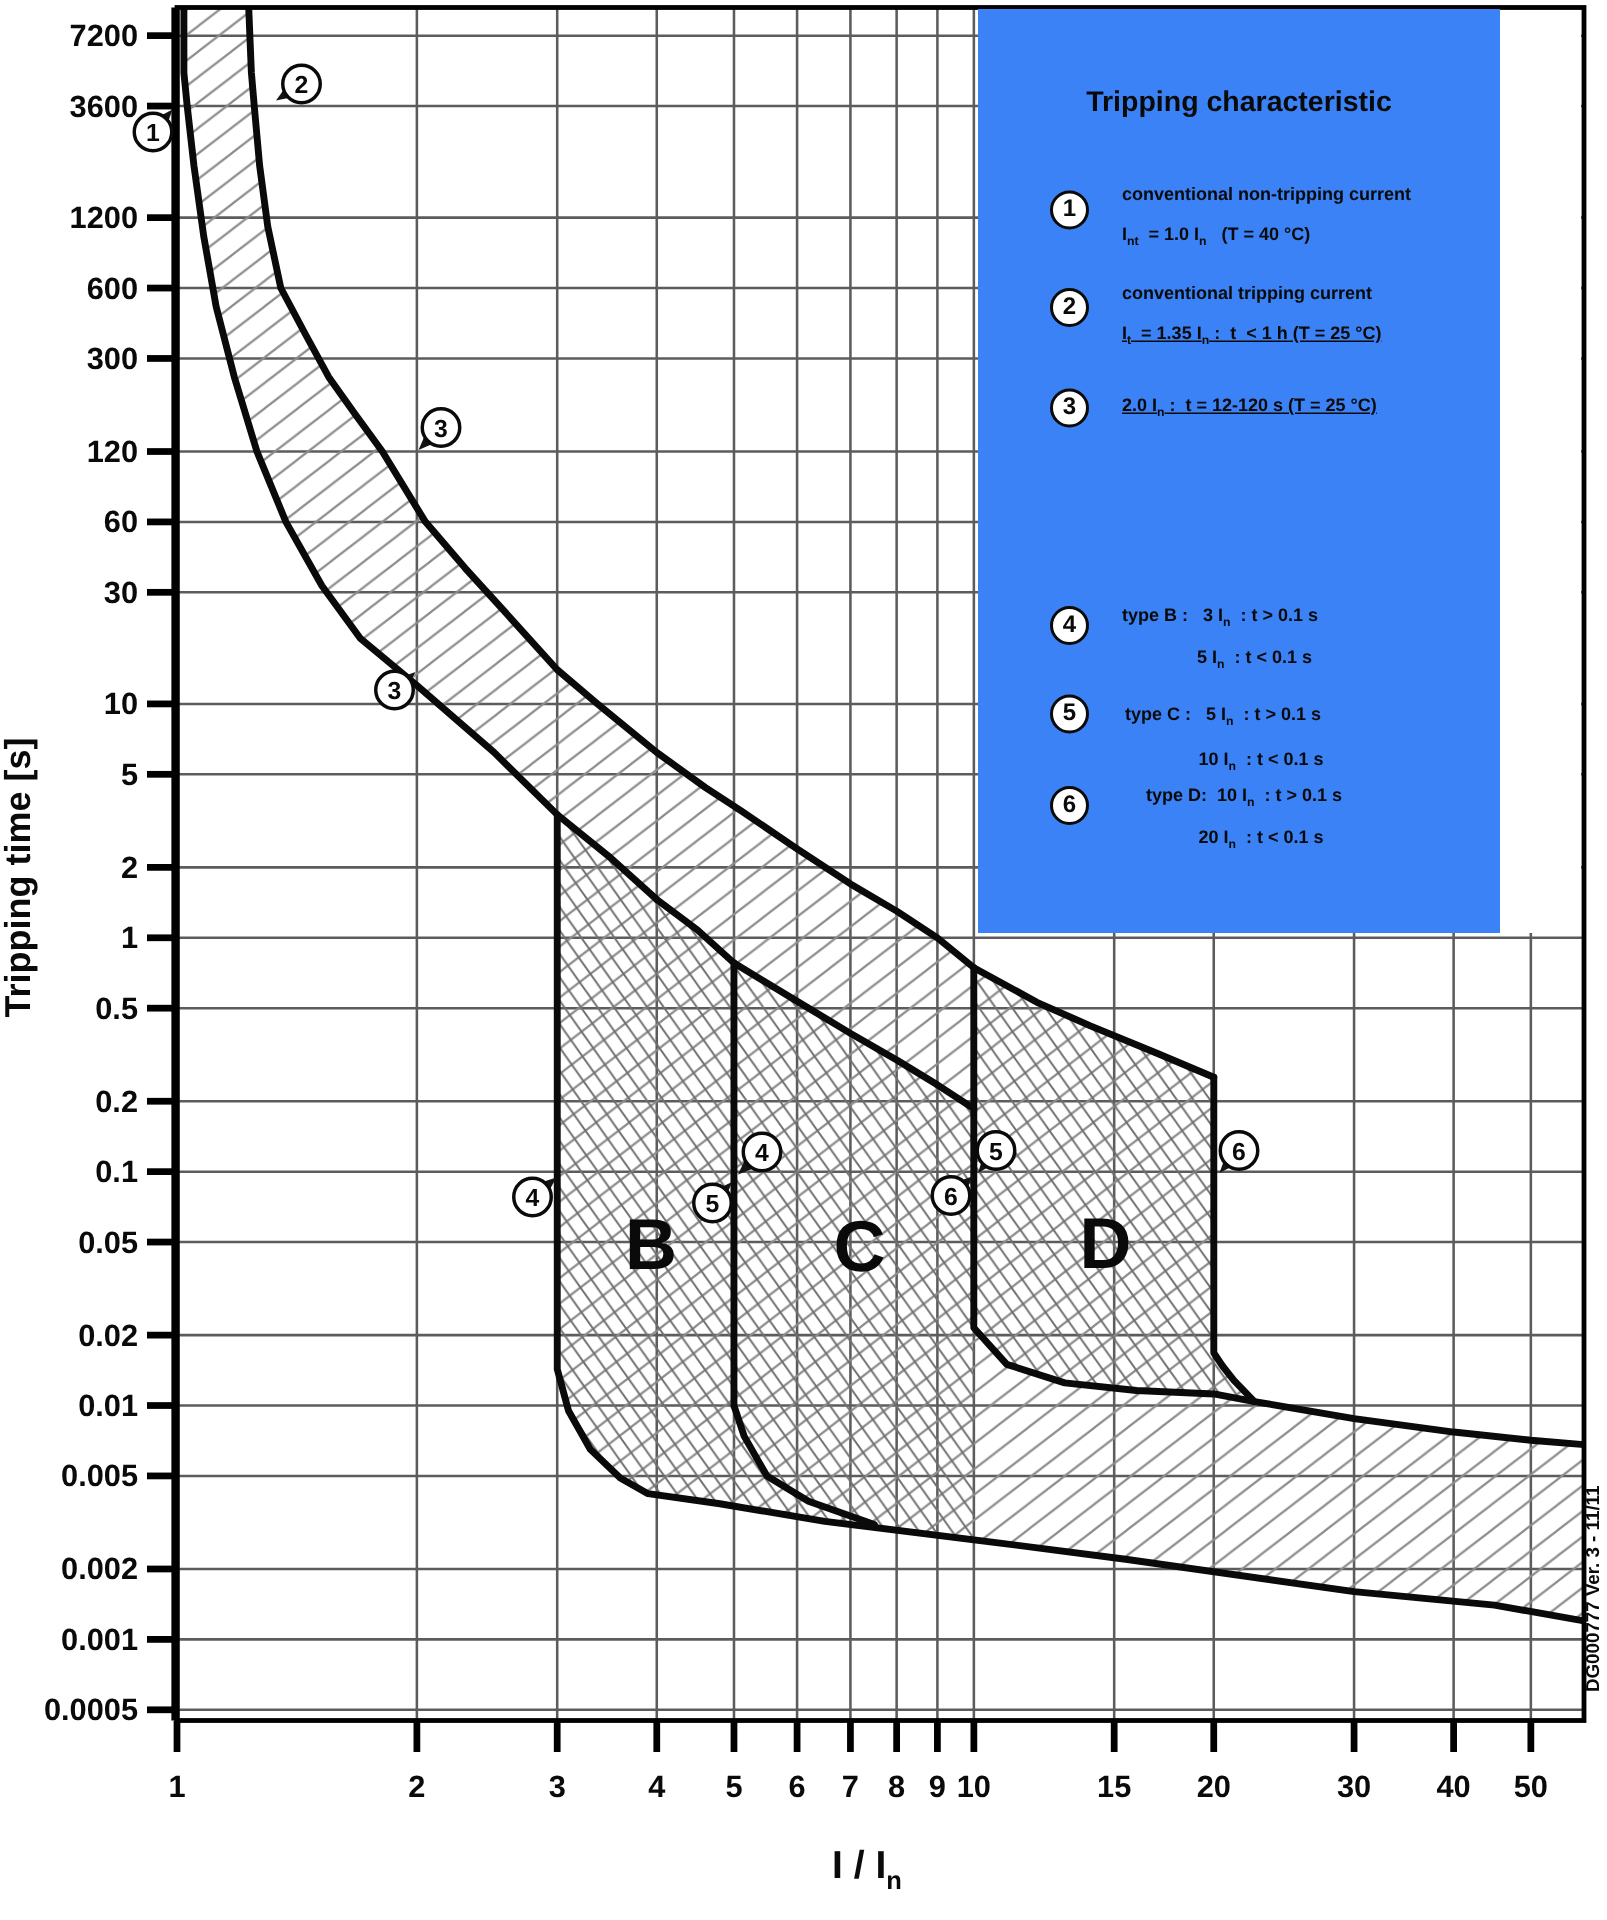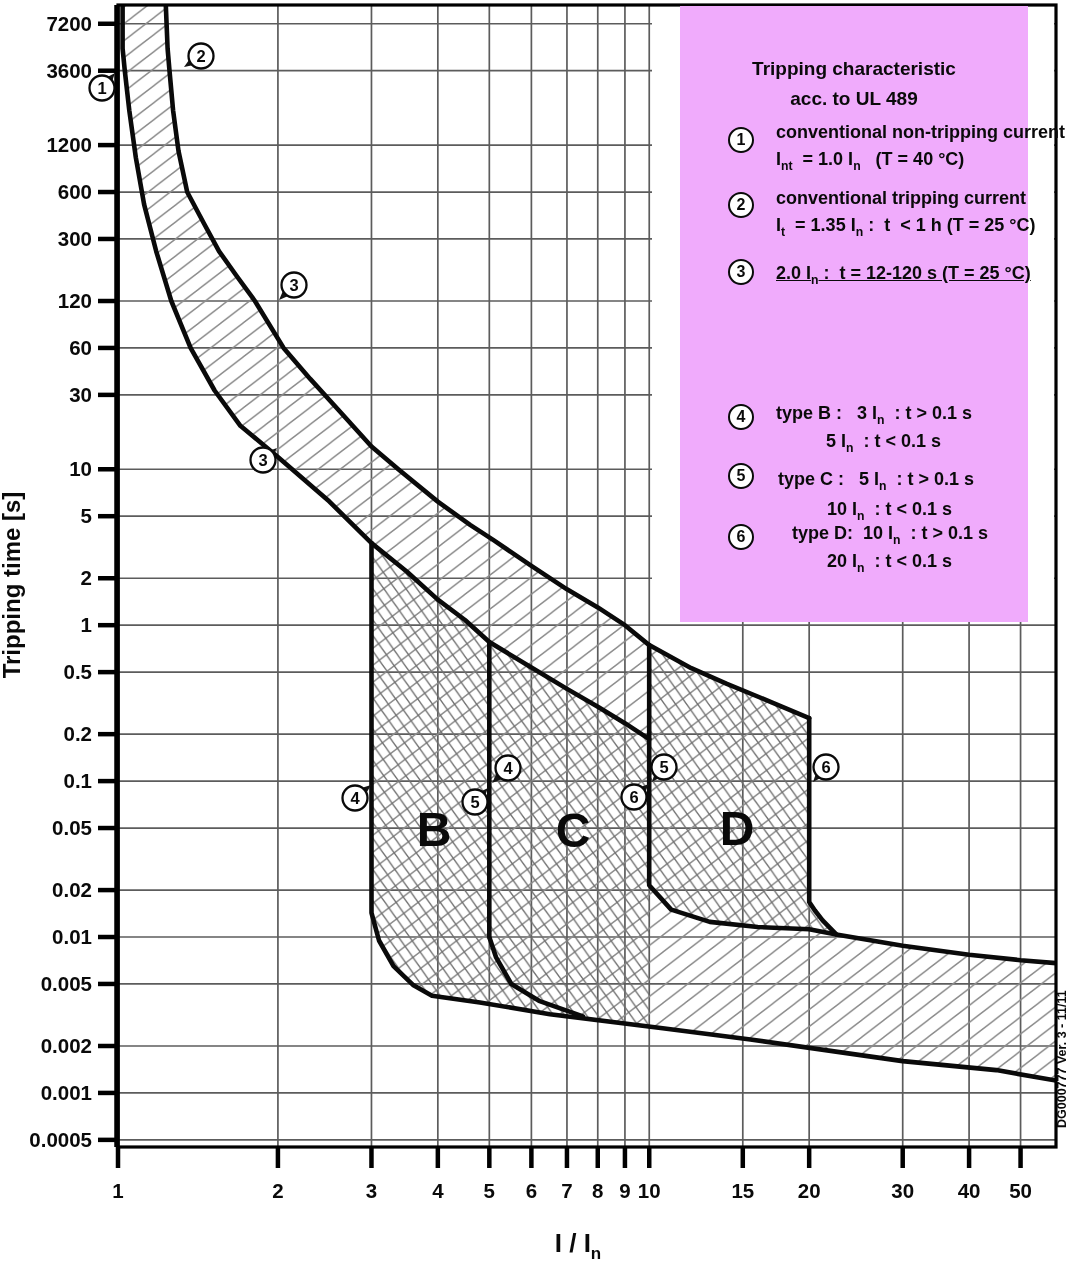--- a/index.html
+++ b/index.html
@@ -1,22 +1,22 @@
 <!DOCTYPE html>
 <html><head>
 <meta charset="utf-8">
 <style>
   html,body{margin:0;padding:0;background:#fff;}
   #page{position:relative;width:1071px;height:1280px;background:#ffffff;overflow:hidden;
         font-family:"Liberation Sans", sans-serif;}
   svg{position:absolute;left:0;top:0;}
-  #legend{position:absolute;left:652px;top:6px;width:348px;height:616px;background:#f0abfc;
-          font-family:"Liberation Sans", sans-serif;color:#0a0a0a;margin-left:28px;}
+  #legend{position:absolute;left:652px;top:6px;width:348px;height:616px;background:#3b82f6;
+          font-family:"Liberation Sans", sans-serif;color:#0a0a0a;}
   .lg-title{position:absolute;width:100%;text-align:center;font-size:19px;font-weight:bold;white-space:nowrap;}
-  .lg-line{position:absolute;font-size:18px;font-weight:bold;white-space:pre;text-align:center;}
+  .lg-line{position:absolute;font-size:12px;font-weight:bold;white-space:pre;text-align:center;}
   .lg-line sub{font-size:68%;}
   .lg-circle{position:absolute;width:26px;height:26px;border:2px solid #0a0a0a;border-radius:50%;
              box-sizing:border-box;background:#fff;text-align:center;line-height:22px;
              font-size:16px;font-weight:bold;}
 </style>
 </head>
 <body>
 
 <div id="page">
   <svg id="chart" width="1071" height="1280" viewBox="0 0 1071 1280">
@@ -221,27 +221,26 @@
         </g>
         <g>
           <polygon points="813,782 818.0127375825058,767.8182348796444 826.3253174931939,775.0224708022407" fill="#141414"></polygon>
           <circle cx="826" cy="767" r="12.5" fill="#fff" stroke="#0a0a0a" stroke-width="2.3"></circle>
           <text x="826" y="773" text-anchor="middle" font-size="16.5" font-weight="bold" fill="#0a0a0a" font-family="&quot;Liberation Sans&quot;, sans-serif">6</text>
         </g>
       </g>
   </svg>
   <div id="legend">
       <div class="lg-title" style="top: 52px;">Tripping characteristic</div>
-      <div class="lg-title" style="top: 82px;">acc. to UL 489</div>
       <div class="lg-circle" style="left: 48px; top: 121px;">1</div>
       <div class="lg-line" style="left: 96px; top: 116px;">conventional non-tripping current</div>
       <div class="lg-line" style="left: 96px; top: 143px;">I<sub>nt</sub>  = 1.0 I<sub>n</sub>   (T = 40 °C)</div>
       <div class="lg-circle" style="left: 48px; top: 186px;">2</div>
       <div class="lg-line" style="left: 96px; top: 182px;">conventional tripping current</div>
-      <div class="lg-line" style="left: 96px; top: 209px;">I<sub>t</sub>  = 1.35 I<sub>n</sub> :  t  &lt; 1 h (T = 25 °C)</div>
+      <div class="lg-line" style="left: 96px; top: 209px; text-decoration: underline;">I<sub>t</sub>  = 1.35 I<sub>n</sub> :  t  &lt; 1 h (T = 25 °C)</div>
       <div class="lg-circle" style="left: 48px; top: 253px;">3</div>
       <div class="lg-line" style="left: 96px; top: 257px; text-decoration: underline;">2.0 I<sub>n</sub> :  t = 12-120 s (T = 25 °C)</div>
       <div class="lg-circle" style="left: 48px; top: 398px;">4</div>
       <div class="lg-line" style="left: 96px; top: 397px;">type B :   3 I<sub>n</sub>  : t &gt; 0.1 s</div>
       <div class="lg-line" style="left: 146px; top: 425px;">5 I<sub>n</sub>  : t &lt; 0.1 s</div>
       <div class="lg-circle" style="left: 48px; top: 457px;">5</div>
       <div class="lg-line" style="left: 98px; top: 463px;">type C :   5 I<sub>n</sub>  : t &gt; 0.1 s</div>
       <div class="lg-line" style="left: 147px; top: 493px;">10 I<sub>n</sub>  : t &lt; 0.1 s</div>
       <div class="lg-circle" style="left: 48px; top: 518px;">6</div>
       <div class="lg-line" style="left: 112px; top: 517px;">type D:  10 I<sub>n</sub>  : t &gt; 0.1 s</div>

